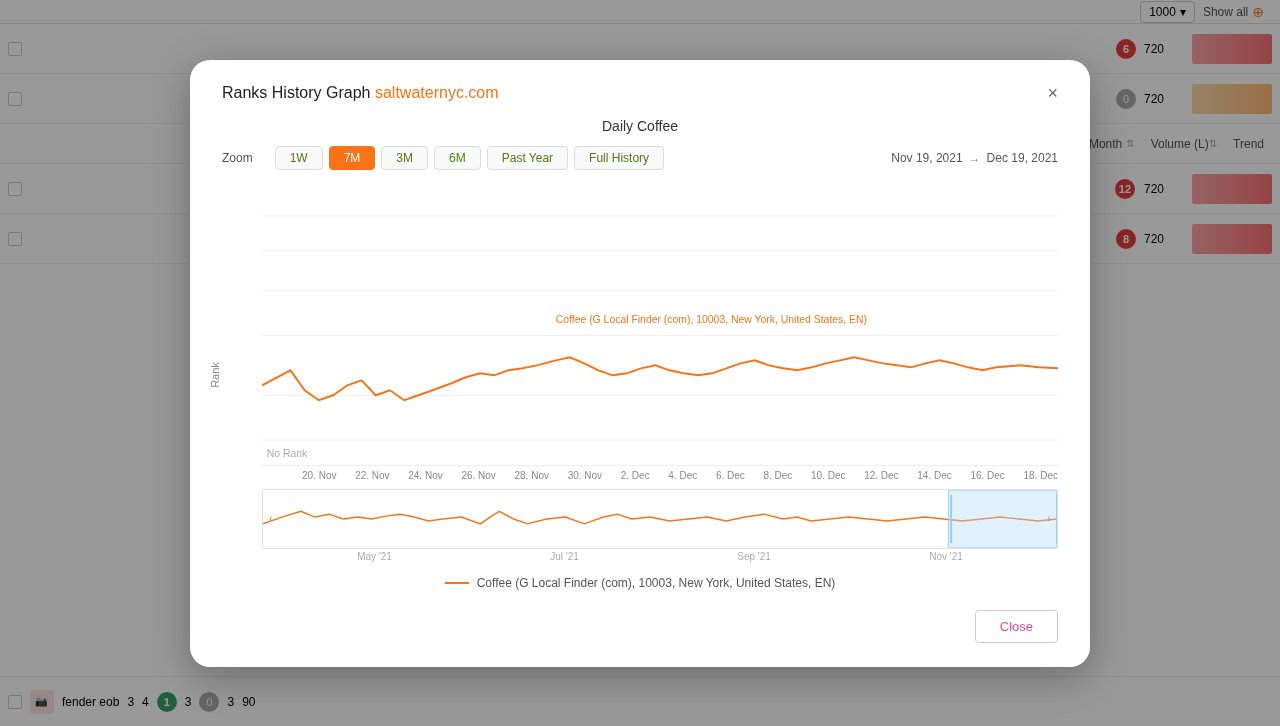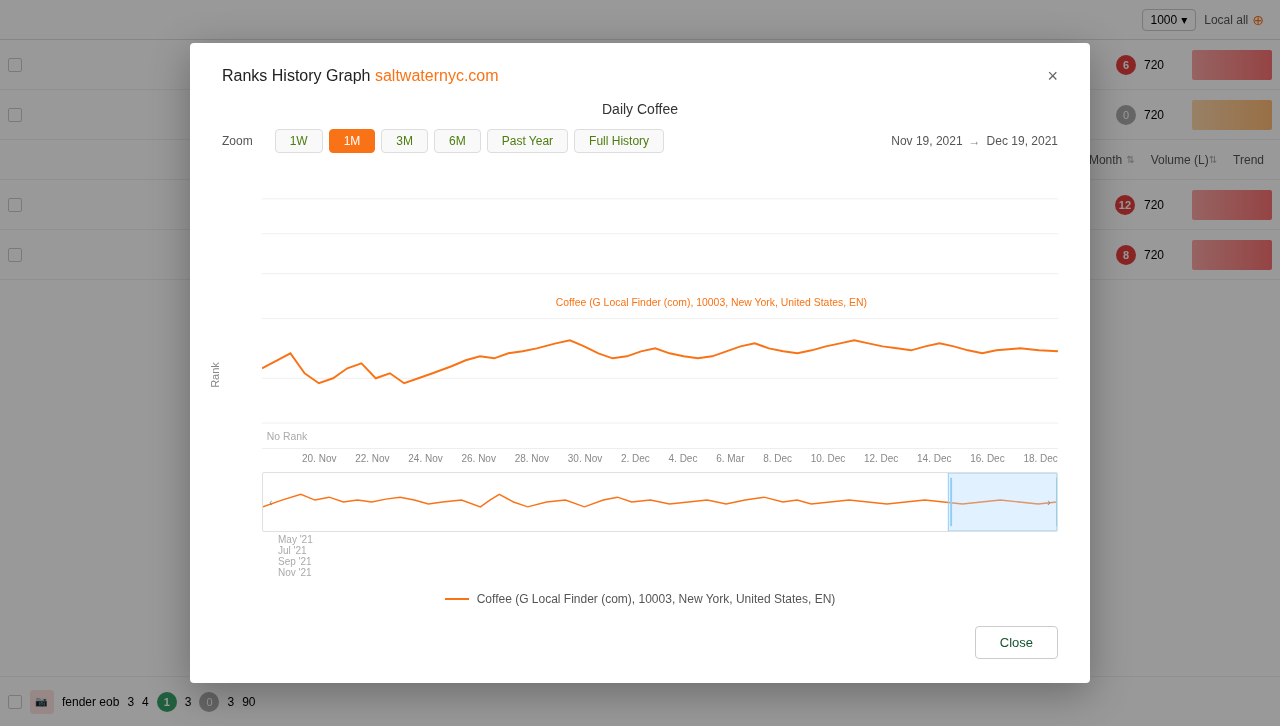--- a/index.html
+++ b/index.html
@@ -17,21 +17,21 @@
     .bg-table {
       position: absolute;
       top: 0; left: 0; right: 0; bottom: 0;
       background: #fff;
       z-index: 0;
     }
 
     .bg-table-header {
       display: flex;
       align-items: center;
-      height: 40px;
+      height: 24px;
       border-bottom: 1px solid #e0e0e0;
       padding: 0 16px;
       justify-content: flex-end;
       gap: 8px;
     }
 
     .bg-show-all {
       display: flex;
       align-items: center;
       gap: 4px;
@@ -106,21 +106,21 @@
       background: rgba(0,0,0,0.4);
       z-index: 10;
       display: flex;
       align-items: center;
       justify-content: center;
     }
 
     
     .modal {
       background: #fff;
-      border-radius: 4px;
+      border-radius: 20px;
       width: 900px;
       max-height: 680px;
       padding: 24px 32px 24px 32px;
       position: relative;
       box-shadow: 0 10px 40px rgba(0,0,0,0.3);
     }
 
     .modal-header {
       display: flex;
       align-items: center;
@@ -293,54 +293,53 @@
       margin-top: 20px;
     }
 
     .close-btn {
       padding: 8px 24px;
       border: 1px solid #ccc;
       border-radius: 4px;
       background: #fff;
       font-size: 13px;
       cursor: pointer;
-      color: #14532d;
+      color: #ec4899;
     }
     .sort-icon { color: #aaa; font-size: 10px; }
 
     
     .x-axis-labels {
       display: flex;
       justify-content: space-between;
       padding: 4px 0 4px 40px;
       font-size: 10px;
       color: #888;
     }
 
     
     .mini-labels {
       display: flex;
       justify-content: space-around;
       font-size: 10px;
       color: #aaa;
       padding: 2px 16px;
-      flex-direction: column;
     }
   </style>
 </head>
 <body>
 
 <div class="bg-table">
   <div class="bg-table-header">
     <div class="bg-dropdown">
       <span>1000</span>
       <span>▾</span>
     </div>
     <div class="bg-show-all">
-      <span>Local all</span>
+      <span>Show all</span>
       <span style="color:#f97316; font-size:14px;">⊕</span>
     </div>
   </div>
 
   <div class="bg-row">
     <div class="bg-checkbox"></div>
     <div style="flex:1"></div>
     <div style="display:flex;align-items:center;gap:8px;margin-right:20px;">
       <div class="badge-red">
           <span>6</span>
@@ -426,21 +425,21 @@
         <a href="#">saltwaternyc.com</a>
       </div>
       <button class="modal-close">×</button>
     </div>
 
     <div class="chart-title">Daily Coffee</div>
 
     <div class="zoom-bar">
       <span class="zoom-label">Zoom</span>
       <button class="zoom-btn">1W</button>
-      <button class="zoom-btn active">1M</button>
+      <button class="zoom-btn active">7M</button>
       <button class="zoom-btn">3M</button>
       <button class="zoom-btn">6M</button>
       <button class="zoom-btn">Past Year</button>
       <button class="zoom-btn">Full History</button>
       <div class="date-range">
         <span>Nov 19, 2021</span>
         <span class="arrow">→</span>
         <span>Dec 19, 2021</span>
       </div>
     </div>
@@ -530,21 +529,21 @@
 
       <div class="x-axis-labels">
         <span>20. Nov</span>
         <span>22. Nov</span>
         <span>24. Nov</span>
         <span>26. Nov</span>
         <span>28. Nov</span>
         <span>30. Nov</span>
         <span>2. Dec</span>
         <span>4. Dec</span>
-        <span>6. Mar</span>
+        <span>6. Dec</span>
         <span>8. Dec</span>
         <span>10. Dec</span>
         <span>12. Dec</span>
         <span>14. Dec</span>
         <span>16. Dec</span>
         <span>18. Dec</span>
       </div>
 
       <div class="mini-chart-container">
         <svg class="mini-chart-svg" viewBox="0 0 840 60" preserveAspectRatio="none" xmlns="http://www.w3.org/2000/svg">

